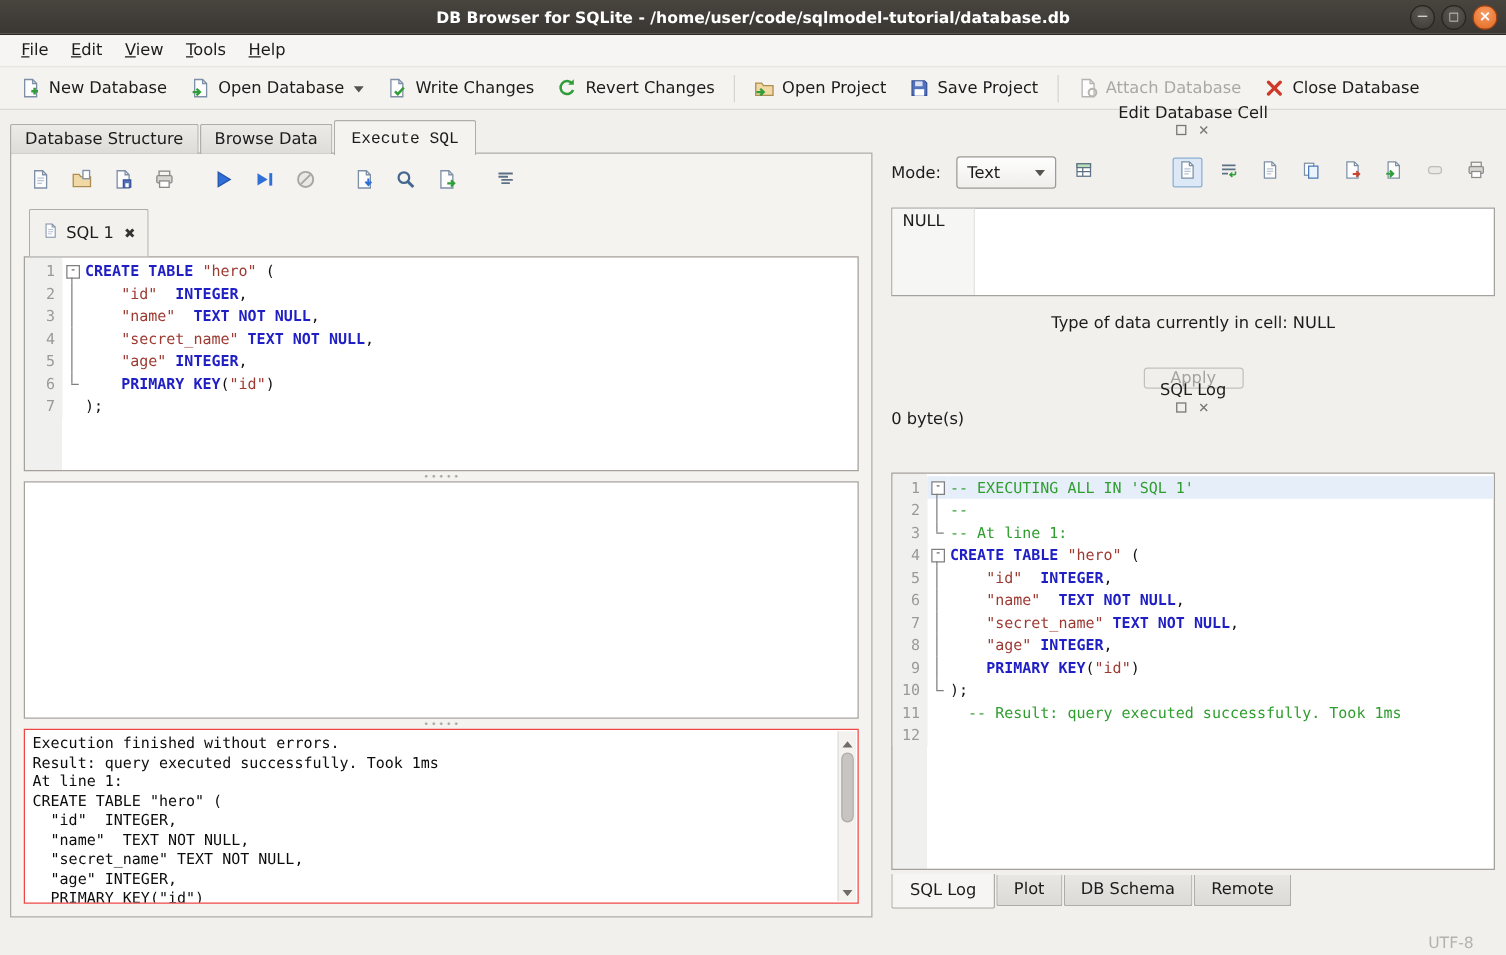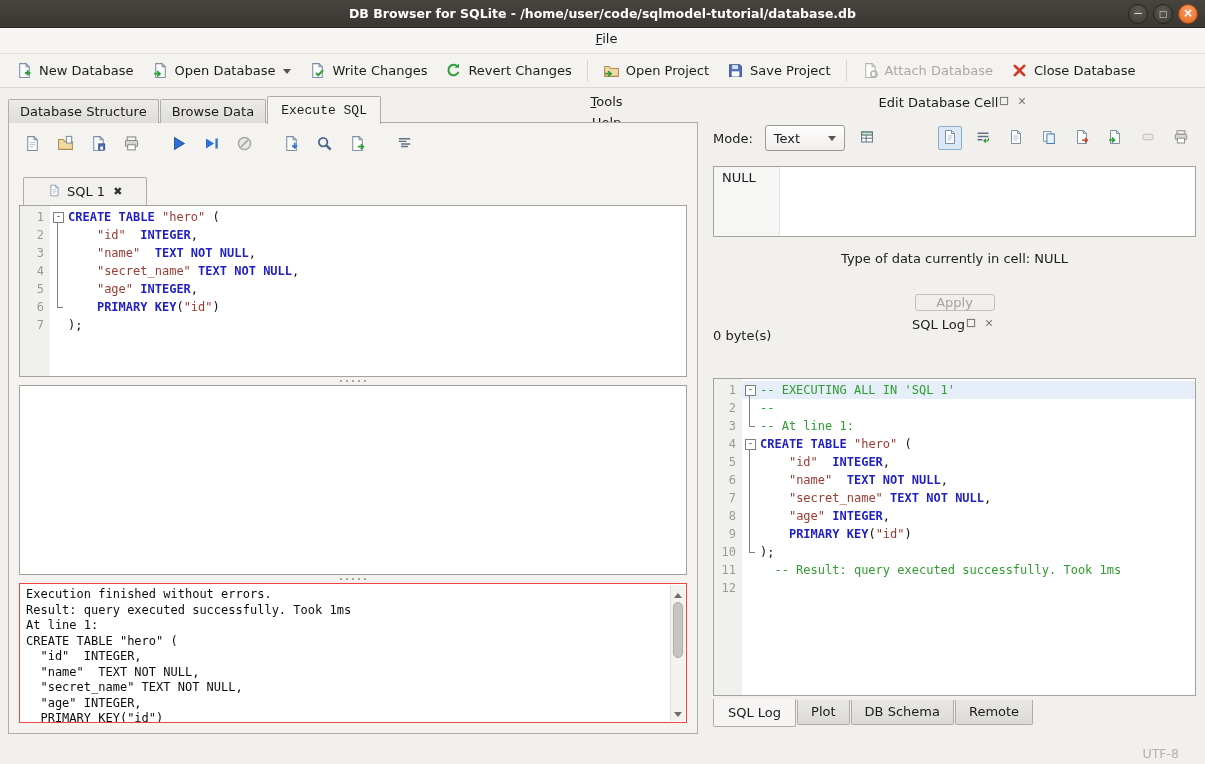--- a/index.html
+++ b/index.html
@@ -15,21 +15,21 @@
   .win-controls { position:absolute; right:7px; top:4px; display:flex; gap:5px; z-index:2; }
   .win-btn { width:20px; height:20px; border-radius:50%; text-align:center;
              background:radial-gradient(circle at 50% 32%, #5c5954, #3d3a36);
              border:1px solid #26241f; color:#dbd8d3; }
   .win-btn span { display:block; line-height:17px; font-size:12px; }
   .win-btn.maximize span { font-size:9px; line-height:18px; }
   .win-btn.close { background:radial-gradient(circle at 50% 32%, #f99c63, #e16821); border-color:#9d4012; color:#fff; font-weight:bold; }
 
   
   .menubar { position:absolute; top:28px; left:0; right:0; height:26px; background:#f6f5f3;
-             border-bottom:1px solid #e2e0dc; display:flex; align-items:center; padding-left:8px;flex-direction:column; }
+             border-bottom:1px solid #e2e0dc; display:flex; align-items:center; padding-left:8px; }
   .menu-item { display:inline-block; padding:3px 9px; }
   .menu-item::first-letter { text-decoration:underline; }
   .toolbar { position:absolute; top:54px; left:0; right:0; height:34px; background:#f4f3f0;
              border-bottom:1px solid #dbd9d5; display:flex; align-items:center; padding:0 7px; }
   .tb-btn { display:flex; align-items:center; gap:6px; padding:5px 9px; border-radius:3px; }
   .tb-btn.disabled .tb-label { color:#aba9a4; }
   .tb-icon { display:flex; }
   .tb-caret { width:0; height:0; border:4px solid transparent; border-top:5px solid #55534e; margin:5px 0 0 2px; }
   .tb-sep { width:1px; height:22px; background:#d7d5d0; margin:0 6px; }
 
@@ -43,21 +43,21 @@
   .tab { padding:4px 11px; background:linear-gradient(#edebe8,#dedcd8); border:1px solid #b0ada8;
          border-bottom:none; border-radius:2px 2px 0 0; margin-right:1px; white-space:nowrap; }
   .tab.active { background:#f4f3f0; padding:6px 13px; margin-bottom:-1px; z-index:4;font-family:Liberation Mono, monospace; }
 
   .sql-panel { position:absolute; top:34px; left:8px; right:7px; bottom:8px; border:1px solid #b0ada8;
                background:#f4f3f0; display:flex; flex-direction:column; }
   .sql-toolbar { height:44px; display:flex; align-items:center; padding:0 12px; gap:11px; flex:none; }
   .icon-btn { width:22px; height:22px; display:flex; align-items:center; justify-content:center; border-radius:2px; }
   .icon-btn.group { margin-left:14px; }
   .sql-subtabs { height:38px; display:flex; align-items:flex-end; padding-left:14px; flex:none; }
-  .subtab { display:flex; align-items:center; gap:6px; height:28px; padding:0 24px; background:#f2f1ee;
+  .subtab { display:flex; align-items:center; gap:6px; height:38px; padding:0 10px; background:#f2f1ee;
             border:1px solid #b0ada8; border-bottom:none; border-radius:2px 2px 0 0; position:relative; z-index:1; }
   .subtab-close { font-size:11px; color:#333; margin-left:2px; }
 
   .editor { height:172px; margin:0 10px; border:1px solid #a5a29d; overflow:hidden; flex:none;
             font-family:"DejaVu Sans Mono","Liberation Mono",monospace; font-size:12px;
             background:linear-gradient(to right,#f0f0ef 30px,#fff 30px); padding-top:2px; }
   .splitter { height:8px; position:relative; flex:none; }
   .splitter::after { content:''; position:absolute; left:50%; top:3px; width:30px; height:2px; margin-left:-15px;
                      background:radial-gradient(circle,#a9a6a1 1px,transparent 1.3px); background-size:6px 2px; }
   .results { height:190px; margin:0 10px; border:1px solid #a5a29d; background:#fff; flex:none; }
@@ -87,21 +87,21 @@
   .fold { position:relative; }
   .fold.box::before { content:'-'; position:absolute; left:3px; top:4px; width:9px; height:9px; border:1px solid #7f7f7f;
                       background:#fff; font-size:9px; line-height:7px; text-align:center; color:#333; }
   .fold.box::after { content:''; position:absolute; left:7px; top:14px; bottom:0; width:1px; background:#7f7f7f; }
   .fold.line::before { content:''; position:absolute; left:7px; top:0; bottom:0; width:1px; background:#7f7f7f; }
   .fold.end::before { content:''; position:absolute; left:7px; top:0; height:9px; width:1px; background:#7f7f7f; }
   .fold.end::after { content:''; position:absolute; left:7px; top:9px; width:6px; height:1px; background:#7f7f7f; }
 
   
   .dock-header { position:absolute; left:8px; right:9px; height:20px; display:flex; align-items:center;
-                 justify-content:center; }
+                 justify-content:flex-end;flex-direction:column; }
   .dh1 { top:4px; } .dh2 { top:226px; }
   .dock-icons { display:flex; gap:4px; }
   .dock-btn { width:14px; height:14px; display:flex; }
   .mode-row { position:absolute; left:8px; right:12px; top:36px; height:28px; display:flex; align-items:center; }
   .mode-label { margin-right:12px; }
   .combo { height:26px; background:linear-gradient(#fefefe,#f0eeeb); border:1px solid #9e9b96; border-radius:3px;
            display:flex; align-items:center; justify-content:space-between; padding:0 8px; }
   .mode-combo { width:80px; }
   .user-combo { width:102px; margin-left:12px; }
   .combo-arrow { width:0; height:0; border:4px solid transparent; border-top:5px solid #55534e; margin-top:5px; }

